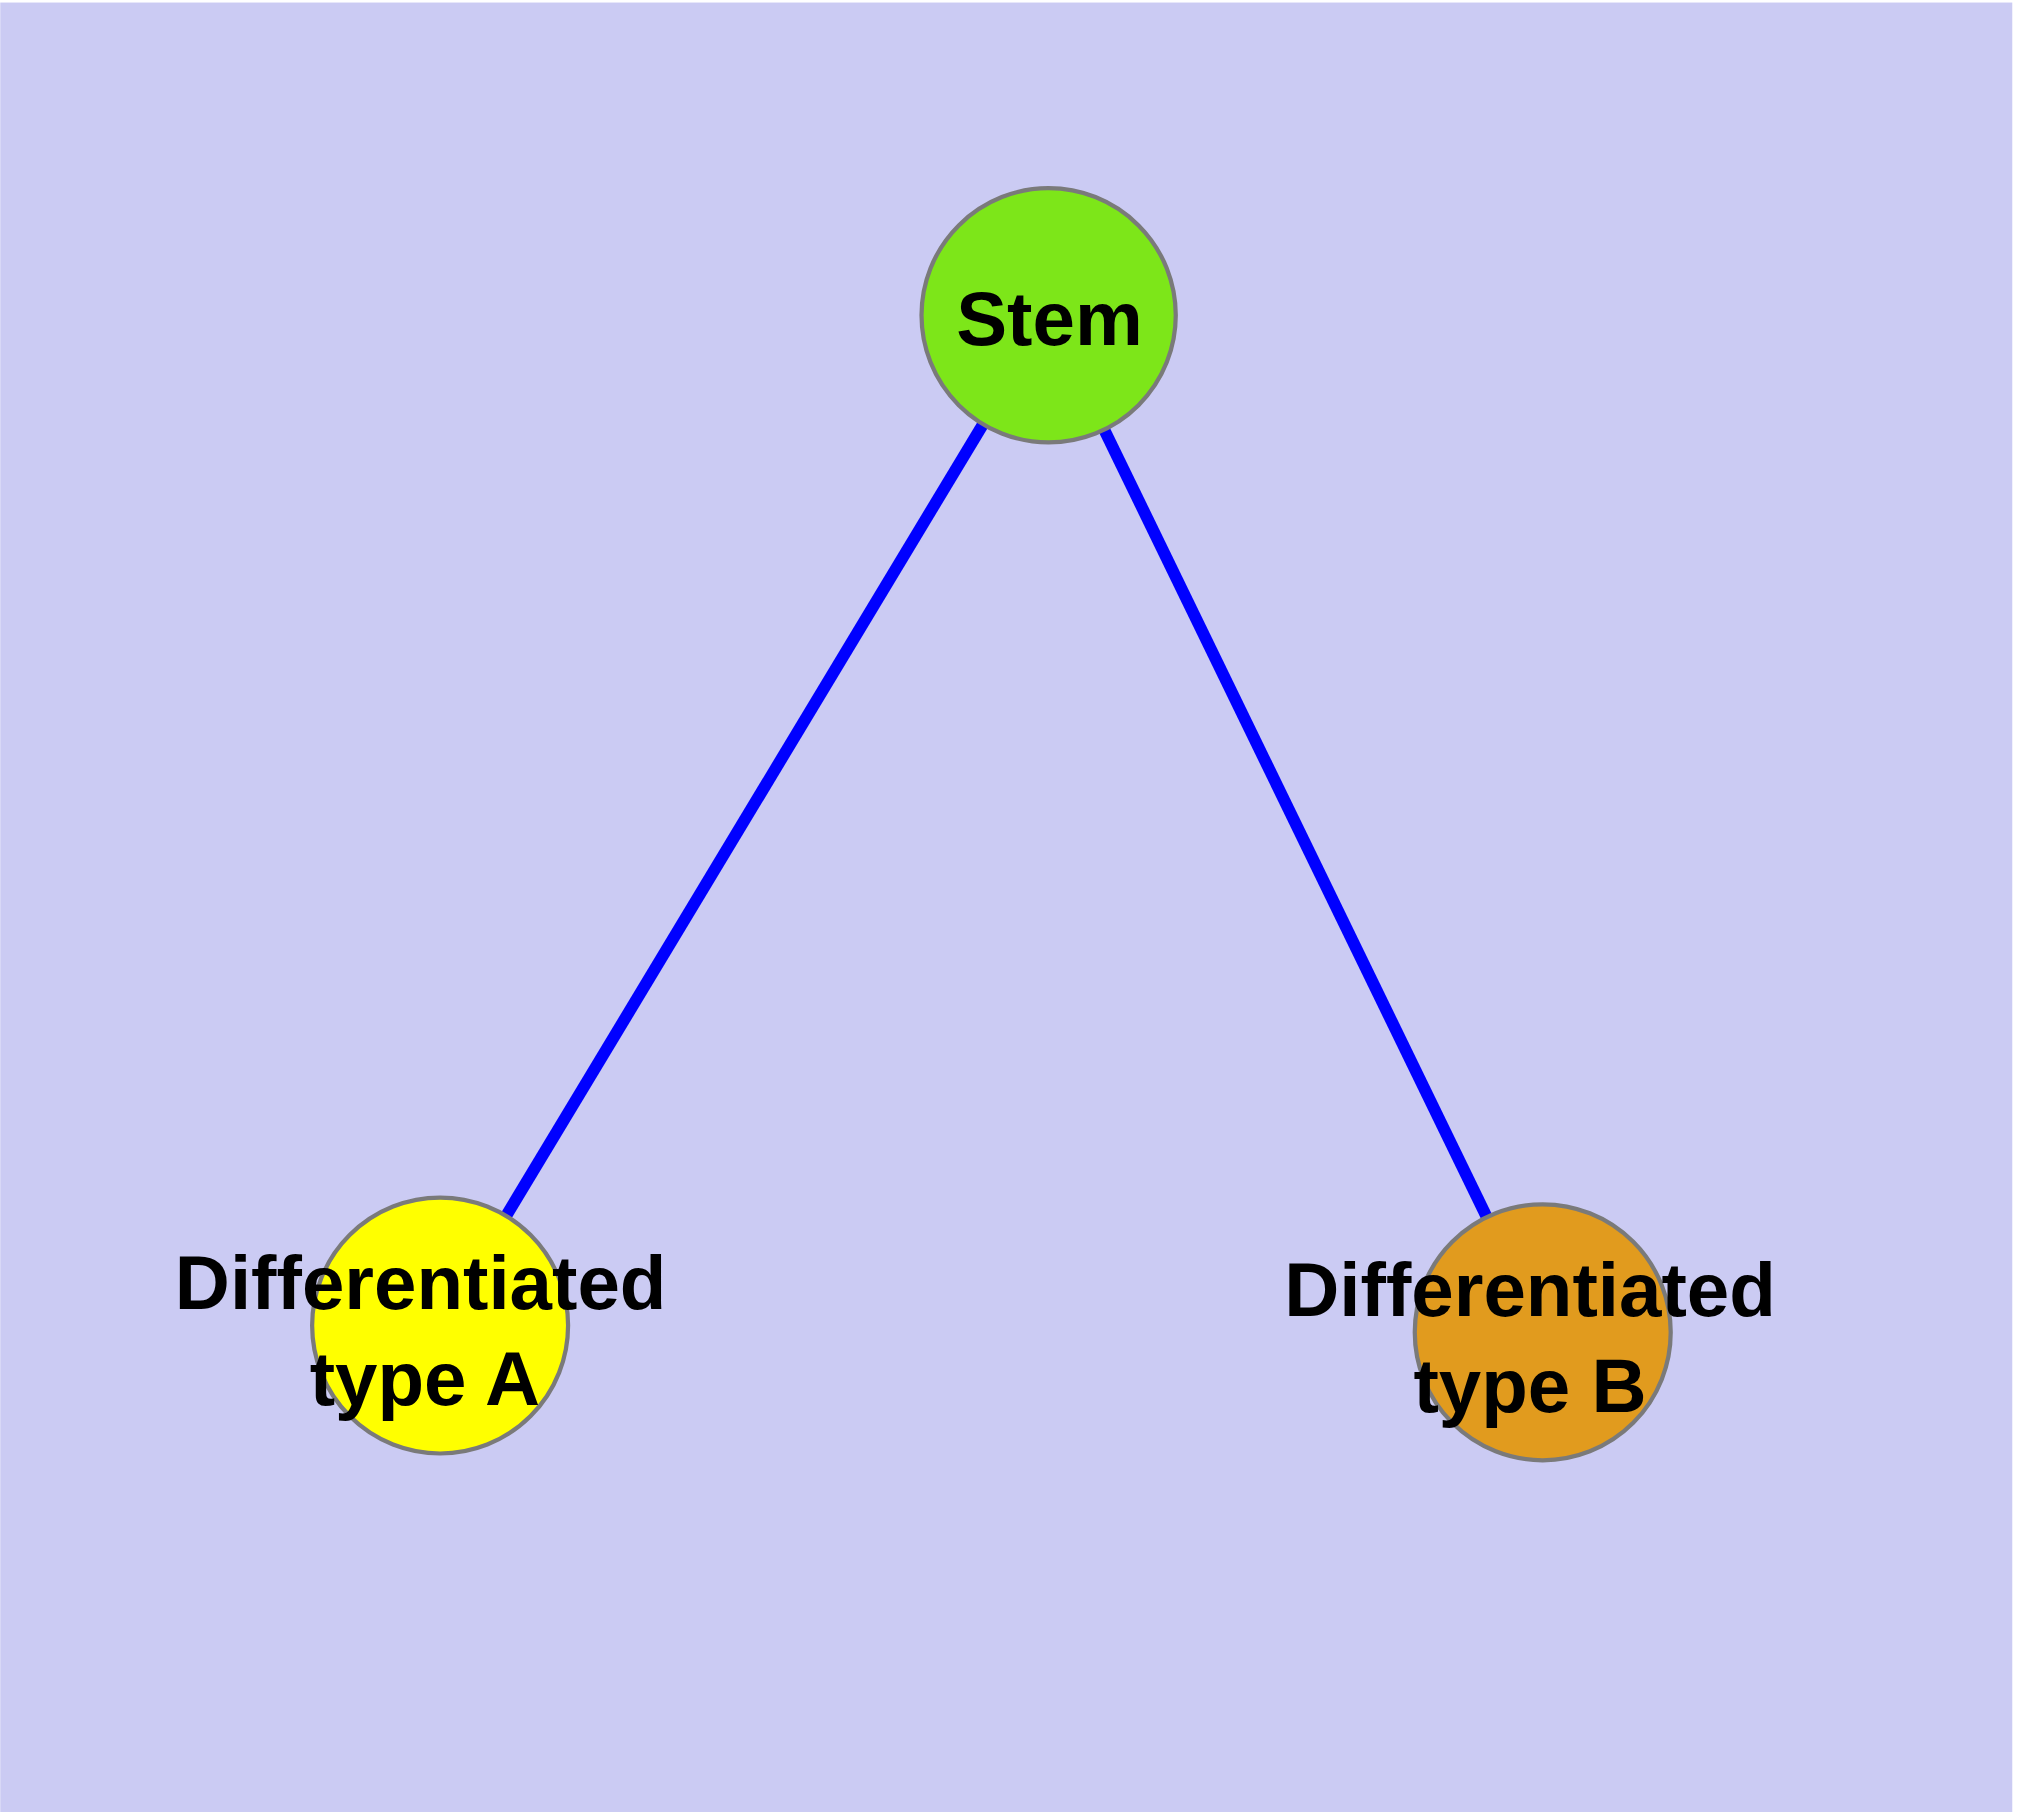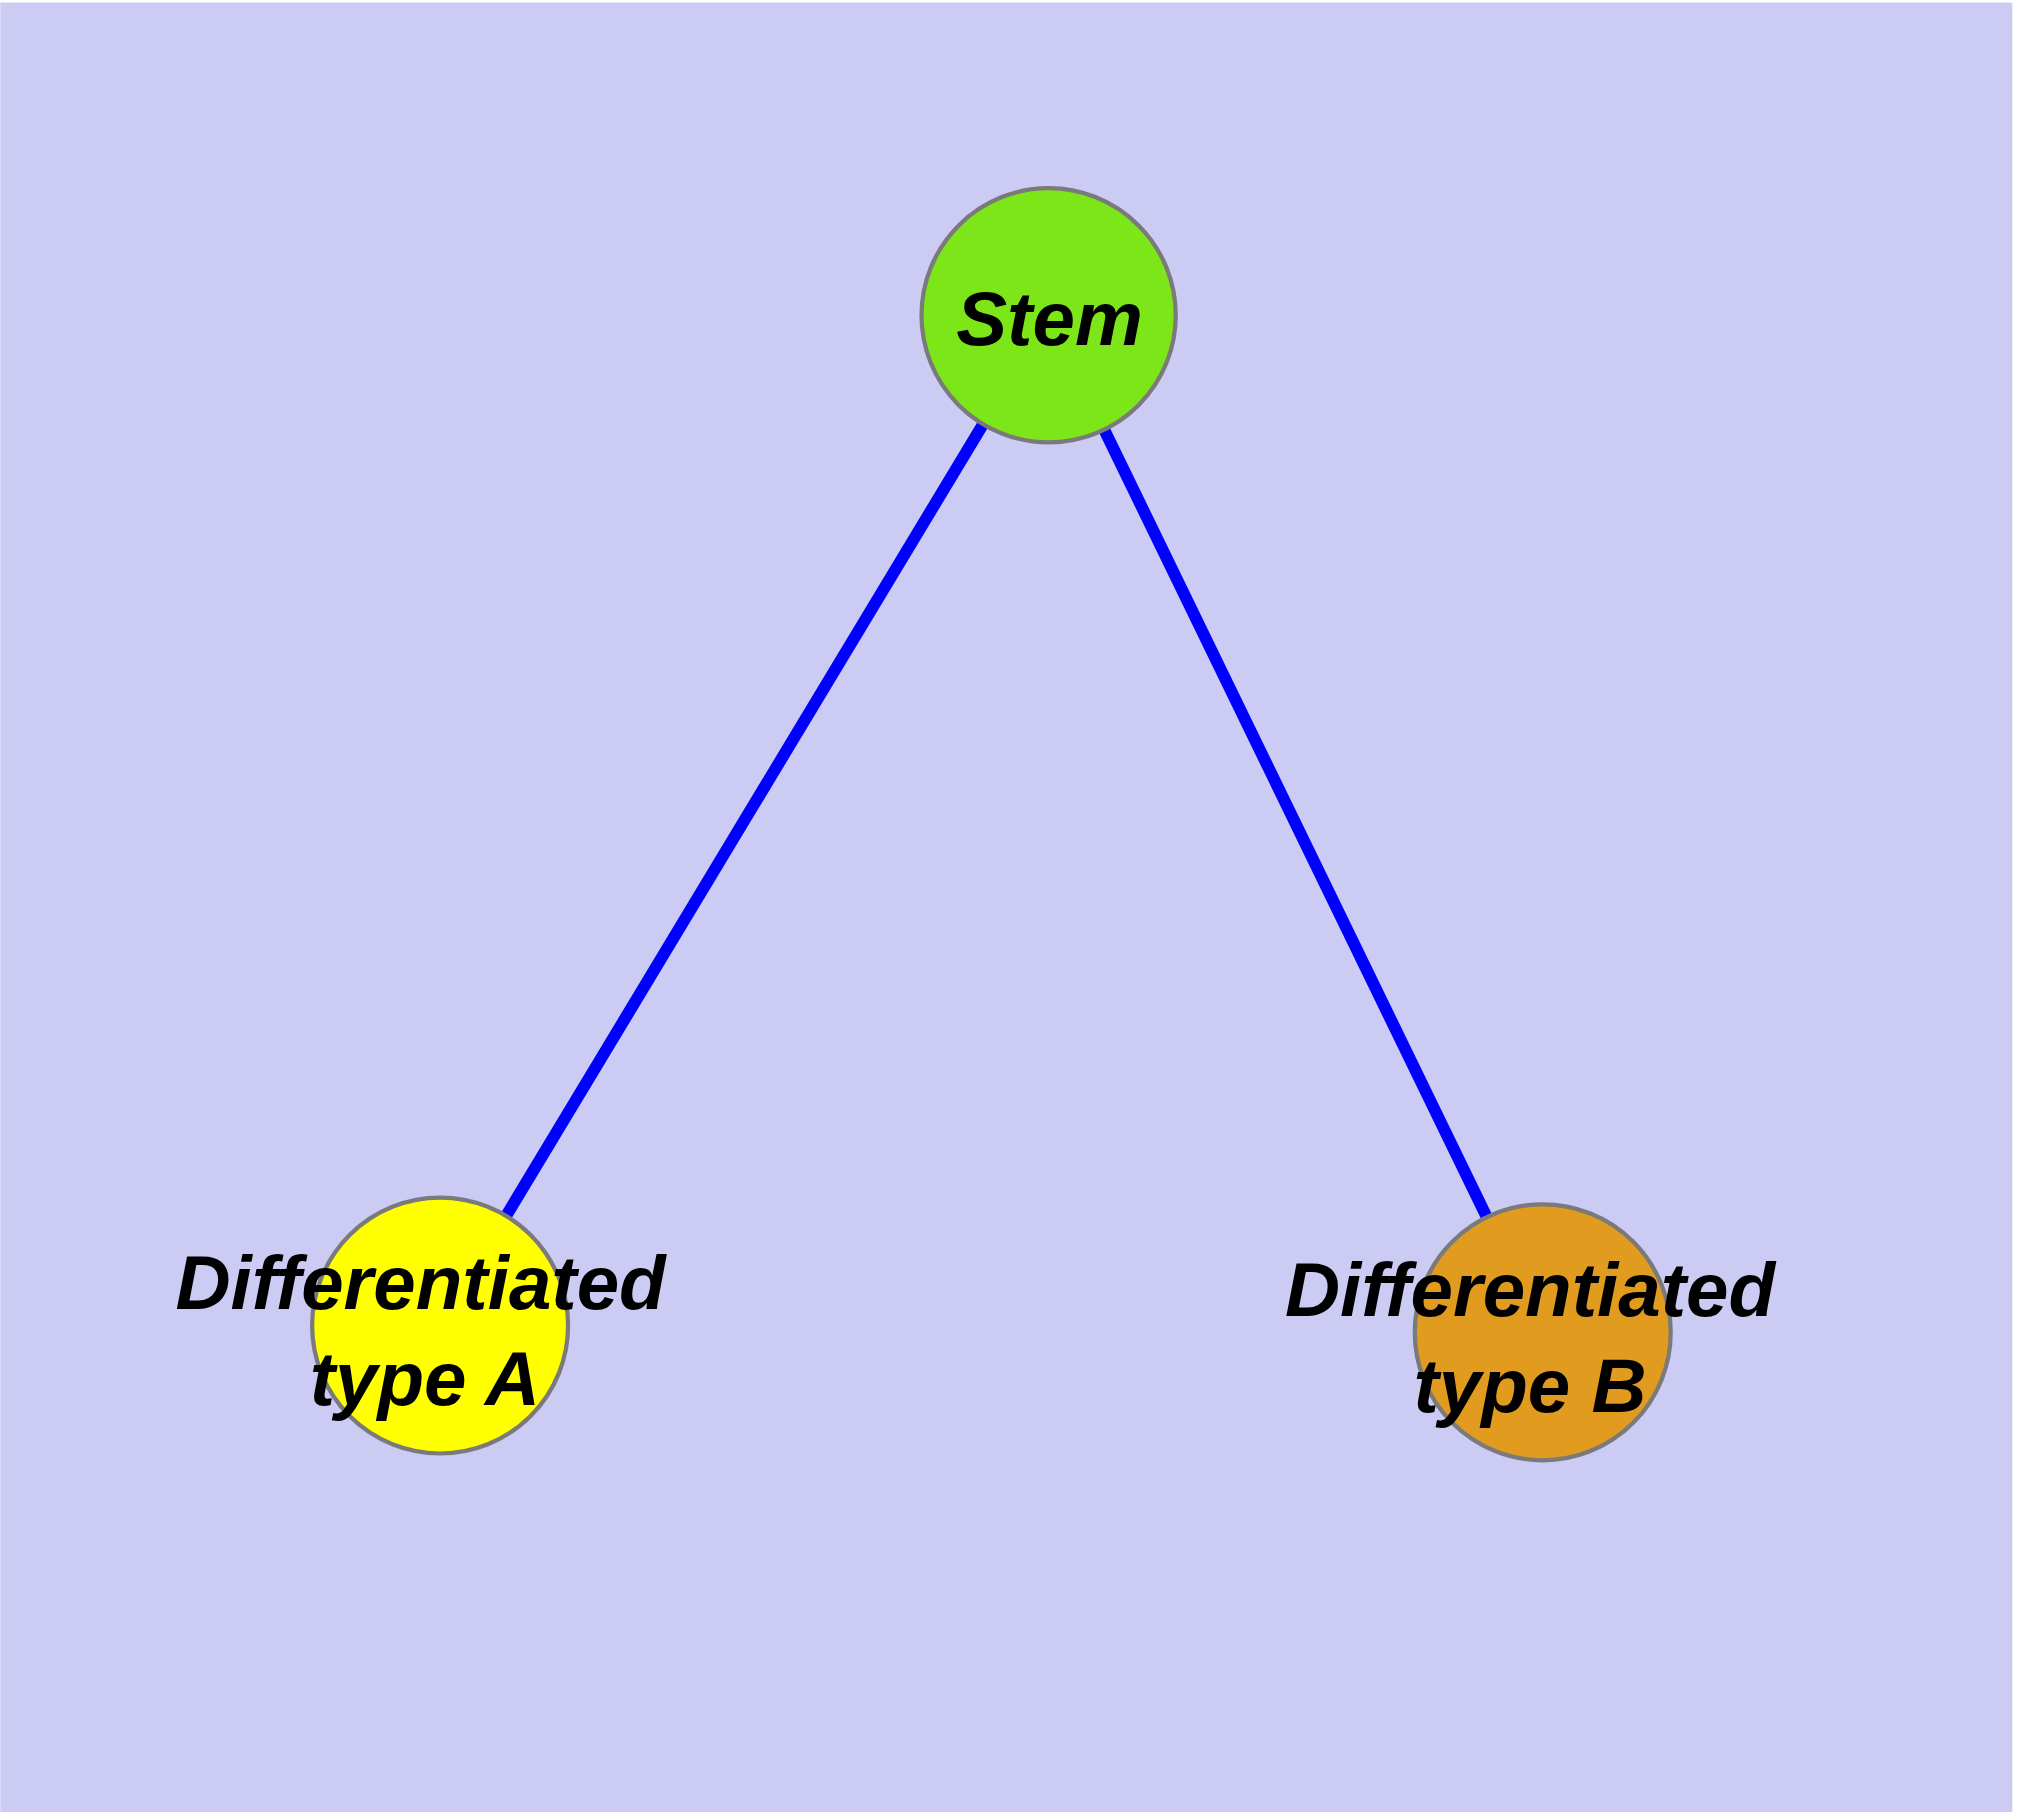--- a/index.html
+++ b/index.html
@@ -8,21 +8,20 @@
     background: #ffffff;
     width: 2021px;
     height: 1812px;
     overflow: hidden;
   }
   .canvas {
     position: relative;
     width: 2021px;
     height: 1812px;
     font-family: "Liberation Sans", sans-serif;
-    font-style: italic;
   }
   svg { display: block; }
   .node-label {
     font-family: "Liberation Sans", sans-serif;
     font-weight: bold;
     font-size: 90px;
     fill: #000000;
     text-anchor: middle;
   }
   .edge { fill: none; }

